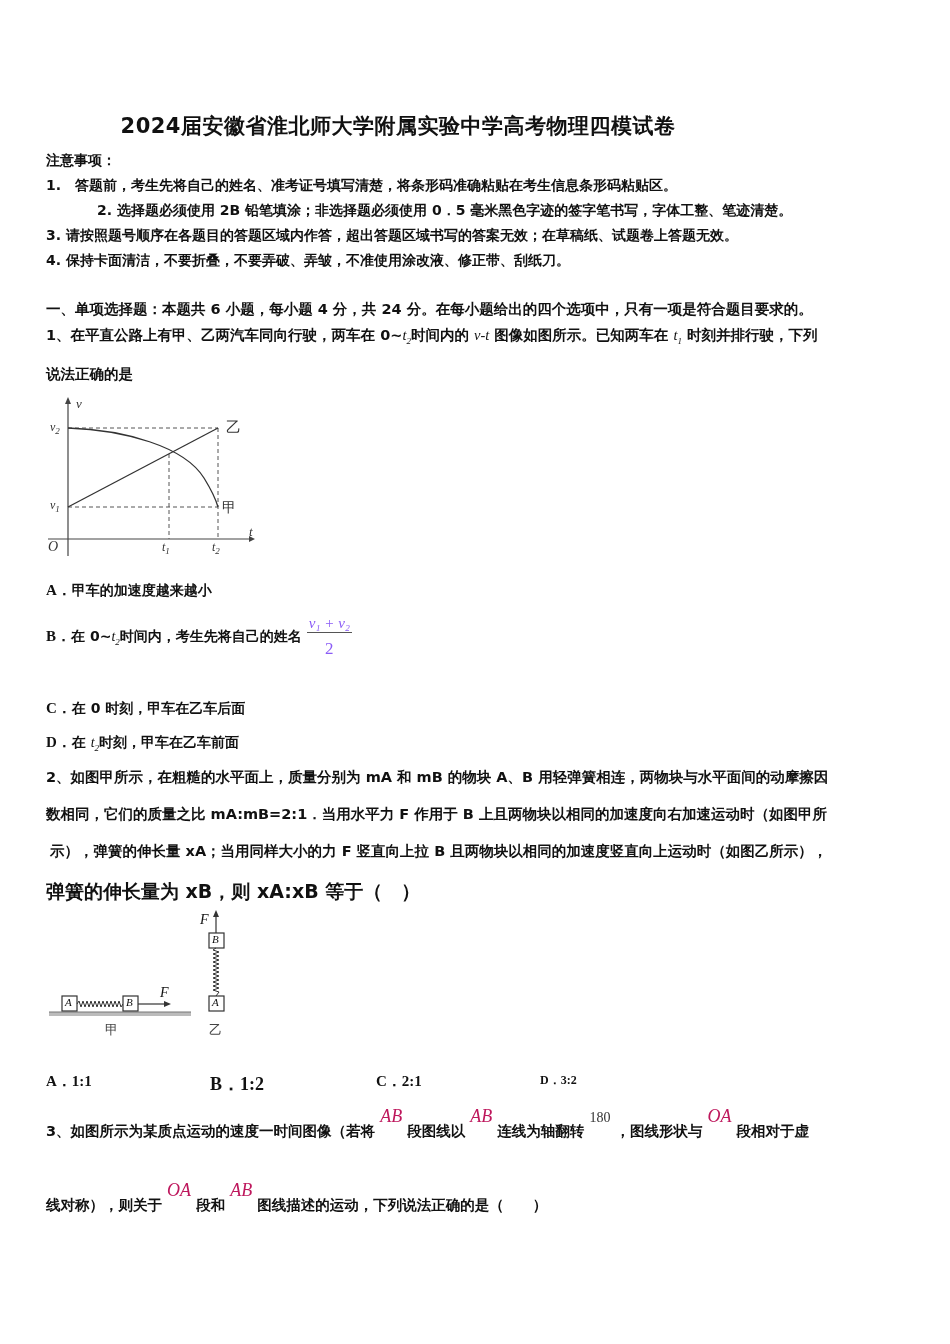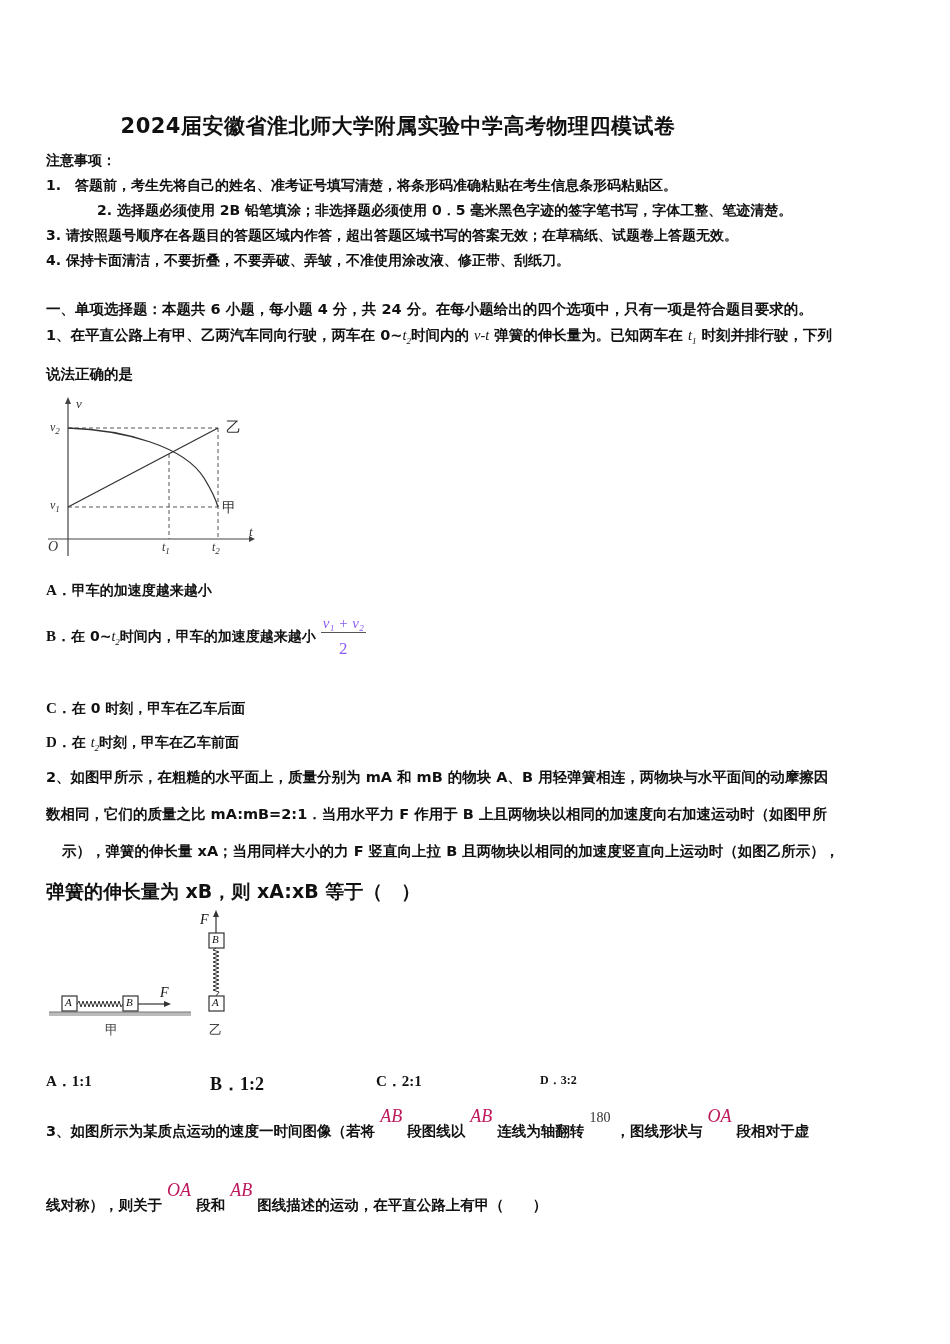--- a/index.html
+++ b/index.html
@@ -24,21 +24,21 @@
 
 <div class="abs line" style="left:46px; top:152px; font-size:14px;">注意事项：</div>
 <div class="abs line" style="left:46px; top:177px;">1.　答题前，考生先将自己的姓名、准考证号填写清楚，将条形码准确粘贴在考生信息条形码粘贴区。</div>
 <div class="abs line" style="left:58px; top:202px;margin-left:39px;">2. 选择题必须使用 2B 铅笔填涂；非选择题必须使用 0．5 毫米黑色字迹的签字笔书写，字体工整、笔迹清楚。</div>
 <div class="abs line" style="left:46px; top:227px;">3. 请按照题号顺序在各题目的答题区域内作答，超出答题区域书写的答案无效；在草稿纸、试题卷上答题无效。</div>
 <div class="abs line" style="left:46px; top:252px;">4. 保持卡面清洁，不要折叠，不要弄破、弄皱，不准使用涂改液、修正带、刮纸刀。</div>
 
 <div class="abs line" style="left:46px; top:300px; font-size:14.5px;">一、单项选择题：本题共 6 小题，每小题 4 分，共 24 分。在每小题给出的四个选项中，只有一项是符合题目要求的。</div>
 
 <div class="abs line" style="left:46px; top:326px; font-size:14.5px;">
-  <span>1、在平直公路上有甲、乙两汽车同向行驶，两车在 0~</span><span class="it">t</span><sub class="it">2</sub><span>时间内的 </span><span class="it">v-t</span><span> 弹簧的伸长量为。已知两车在 </span><span class="it">t</span><sub class="it">1</sub><span> 时刻并排行驶，下列</span>
+  <span>1、在平直公路上有甲、乙两汽车同向行驶，两车在 0~</span><span class="it">t</span><sub class="it">2</sub><span>时间内的 </span><span class="it">v-t</span><span> 图像如图所示。已知两车在 </span><span class="it">t</span><sub class="it">1</sub><span> 时刻并排行驶，下列</span>
 </div>
 <div class="abs line" style="left:46px; top:365px; font-size:14.5px;">说法正确的是</div>
 
 <div class="abs" style="left:44px; top:396px; width:220px; height:165px;">
   <svg width="220" height="165" viewBox="0 0 220 165">
 
     <line x1="4" y1="143" x2="205" y2="143" stroke="#444" stroke-width="1.2"></line>
     <polygon points="205,140 211,143 205,146" fill="#444"></polygon>
     <line x1="24" y1="160" x2="24" y2="6" stroke="#444" stroke-width="1.2"></line>
     <polygon points="21,8 24,1 27,8" fill="#444"></polygon>
@@ -60,33 +60,33 @@
   <span class="abs" style="left:118px; top:144px; font-family:'Liberation Serif',serif; font-style:italic; font-size:12px; color:#333;"><span>t</span><sub>1</sub></span>
   <span class="abs" style="left:168px; top:144px; font-family:'Liberation Serif',serif; font-style:italic; font-size:12px; color:#333;"><span>t</span><sub>2</sub></span>
   <span class="abs" style="left:182px; top:22px; font-size:15px; color:#333;">乙</span>
   <span class="abs" style="left:178px; top:103px; font-size:14px; color:#333;">甲</span>
 </div>
 
 <div class="abs line" style="left:46px; top:581px;">
   <span class="opt-label">A．</span><span>甲车的加速度越来越小</span>
 </div>
 <div class="abs line" style="left:46px; top:615px;">
-  <span class="opt-label">B．</span><span>在 0~</span><span class="it">t</span><sub class="it">2</sub><span>时间内，甲车的加速度越来越小</span>
+  <span class="opt-label">B．</span><span>在 0~</span><span class="it">t</span><sub class="it">2</sub><span>时间内，考生先将自己的姓名</span>
   <span class="frac"><span class="num">v₁ + v₂</span><span class="den">2</span></span>
 </div>
 <div class="abs line" style="left:46px; top:699px;">
   <span class="opt-label">C．</span><span>在 0 时刻，甲车在乙车后面</span>
 </div>
 <div class="abs line" style="left:46px; top:733px;">
   <span class="opt-label">D．</span><span>在 </span><span class="it">t</span><sub class="it">2</sub><span>时刻，甲车在乙车前面</span>
 </div>
 
 <div class="abs line" style="left:46px; top:768px; font-size:14.5px;text-align:right;">2、如图甲所示，在粗糙的水平面上，质量分别为 mA 和 mB 的物块 A、B 用轻弹簧相连，两物块与水平面间的动摩擦因</div>
 <div class="abs line" style="left:46px; top:805px; font-size:14.5px;">数相同，它们的质量之比 mA:mB=2:1．当用水平力 F 作用于 B 上且两物块以相同的加速度向右加速运动时（如图甲所</div>
-<div class="abs line" style="left:62px; top:842px; font-size:14.5px;">示），弹簧的伸长量 xA；当用同样大小的力 F 竖直向上拉 B 且两物块以相同的加速度竖直向上运动时（如图乙所示），</div>
+<div class="abs line" style="left:50px; top:842px; font-size:14.5px;">示），弹簧的伸长量 xA；当用同样大小的力 F 竖直向上拉 B 且两物块以相同的加速度竖直向上运动时（如图乙所示），</div>
 <div class="abs line" style="left:46px; top:879px; font-size:19px;">弹簧的伸长量为 xB，则 xA:xB 等于（　）</div>
 
 <div class="abs" style="left:46px; top:908px; width:190px; height:135px;">
   <svg width="190" height="135" viewBox="0 0 190 135">
 
     <rect x="3" y="104" width="142" height="4" fill="#bbb"></rect>
     <line x1="3" y1="104" x2="145" y2="104" stroke="#777" stroke-width="1"></line>
 
     <rect x="16" y="88" width="15" height="15" fill="#fff" stroke="#333" stroke-width="1.2"></rect>
 
@@ -129,14 +129,14 @@
   <span class="math-up-n">180</span>
   <span>，图线形状与</span>
   <span class="math-up">OA</span>
   <span>段相对于虚</span>
 </div>
 <div class="abs line" style="left:46px; top:1194px; font-size:14.5px;">
   <span>线对称），则关于</span>
   <span class="math-up">OA</span>
   <span>段和</span>
   <span class="math-up">AB</span>
-  <span>图线描述的运动，在平直公路上有甲（　　）</span>
+  <span>图线描述的运动，下列说法正确的是（　　）</span>
 </div>
 
 </body></html>

